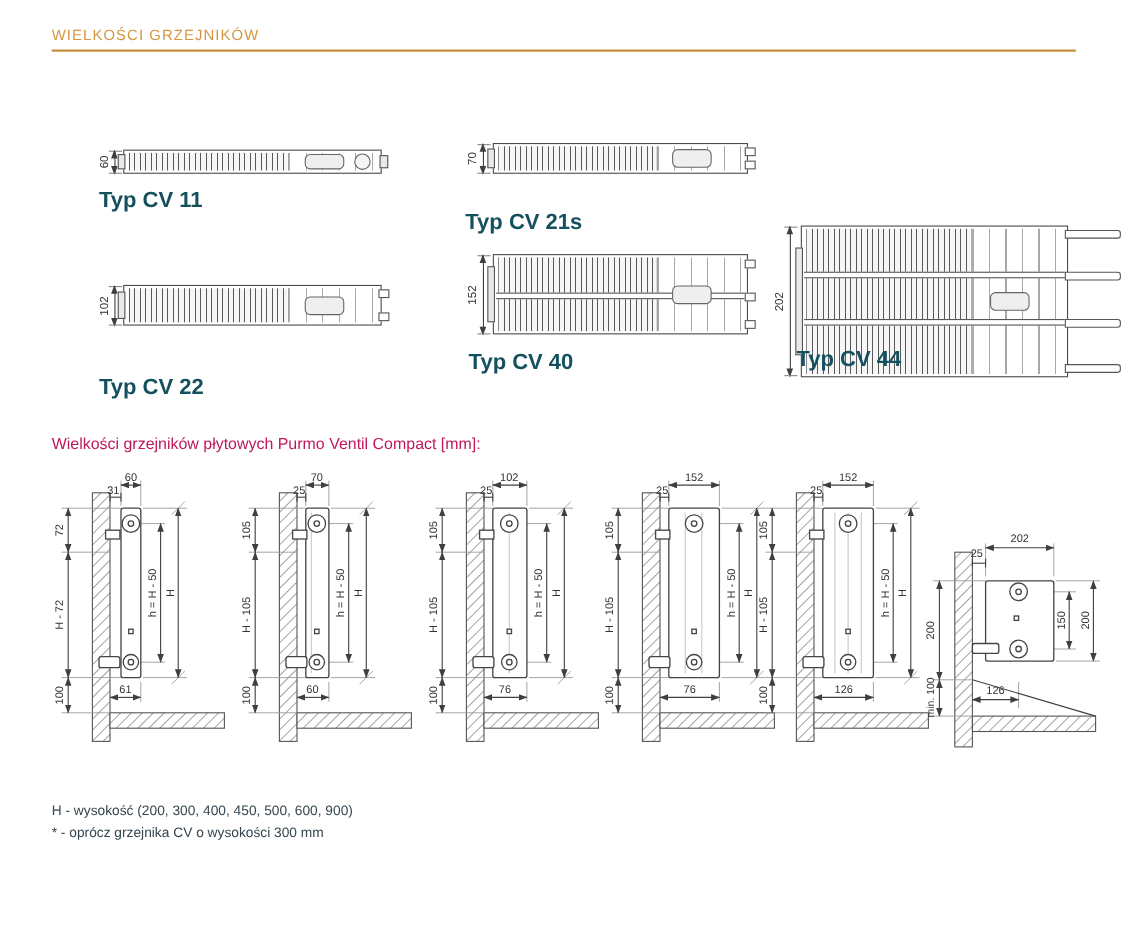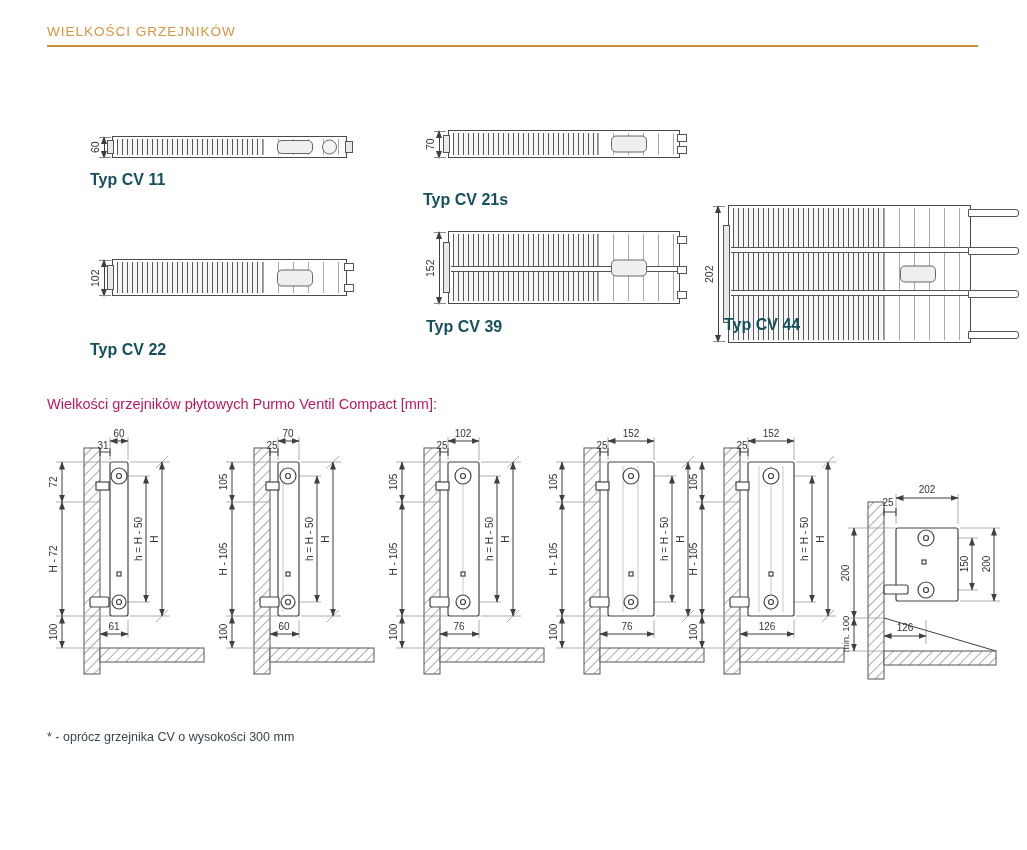--- a/index.html
+++ b/index.html
@@ -33,21 +33,21 @@
   .vdim .lbl{writing-mode:vertical-rl;transform:rotate(180deg);font-size:10.5px;color:#333;
              display:flex;align-items:center;justify-content:center;}
   .vdim .line{position:relative;width:1px;background:#3f3f3f;}
   .vdim .line i{position:absolute;left:-3px;width:0;height:0;
                 border-left:3.5px solid transparent;border-right:3.5px solid transparent;}
   .vdim .line i.up{top:-1px;border-bottom:8px solid #3f3f3f;}
   .vdim .line i.dn{bottom:-1px;border-top:8px solid #3f3f3f;}
   .vdim .line::before,.vdim .line::after{content:"";position:absolute;left:-5px;width:12px;height:1px;background:#888;}
   .vdim .line::before{top:0;} .vdim .line::after{bottom:0;}
   
-  .type-label{position:absolute;font-weight:700;font-size:16px;color:#15505E;}
+  .type-label{position:absolute;font-weight:700;font-size:20px;color:#15505E;}
   .section-heading{position:absolute;left:47px;top:396px;font-weight:400;font-size:14.5px;color:#be185d;}
   
   svg.sv{position:absolute;overflow:visible;}
   svg text{font-family:"Liberation Sans",sans-serif;font-size:10px;fill:#333;}
   svg text.sm{font-size:9.5px;}
   .outline{fill:#ffffff;stroke:#454545;stroke-width:1.2;}
   .thin{stroke:#999;stroke-width:0.8;fill:none;}
   .dim{stroke:#3f3f3f;stroke-width:1;fill:none;}
   .inner{stroke:#c9c9c9;stroke-width:1;fill:none;}
   .hatchfill{fill:url(#hatch);stroke:#555;stroke-width:1;}
@@ -134,21 +134,21 @@
 <div class="tv" style="left:448px;top:231px;width:232px;height:73px;">
   <div class="capL"></div>
   <div class="fins"></div>
   <div class="end"></div>
   <div class="midbar" style="top:48%;"></div>
   <div class="valve"></div>
   <div class="stub" style="top:6%;"></div>
   <div class="stub" style="top:48%;"></div>
   <div class="stub" style="bottom:5%;"></div>
 </div>
-<div class="type-label" style="left:426px;top:318px;">Typ CV 39</div>
+<div class="type-label" style="left:426px;top:318px;">Typ CV 40</div>
 
 <div class="vdim" style="left:703px;top:206px;height:136px;">
   <span class="lbl">202</span>
   <span class="line">
       <i class="up"></i>
       <i class="dn"></i>
     </span>
 </div>
 <div class="tv" style="left:728px;top:205px;width:243px;height:138px;">
   <div class="capL"></div>
@@ -455,14 +455,15 @@
   <text x="89" y="25" text-anchor="middle">202</text>
   <text x="50" y="38" text-anchor="middle">25</text>
   <text x="11" y="105" text-anchor="middle" transform="rotate(-90 11 105)">200</text>
   <text x="11" y="166" class="sm" text-anchor="middle" transform="rotate(-90 11 166)">min. 100</text>
   <text x="130" y="96" text-anchor="middle" transform="rotate(-90 130 96)">150</text>
   <text x="152" y="96" text-anchor="middle" transform="rotate(-90 152 96)">200</text>
   <text x="67" y="163" text-anchor="middle">126</text>
 </svg>
 
 <div class="legend">
+  <div>H - wysokość (200, 300, 400, 450, 500, 600, 900)</div>
   <div>* - oprócz grzejnika CV o wysokości 300 mm</div>
 </div>
 
 </body></html>

